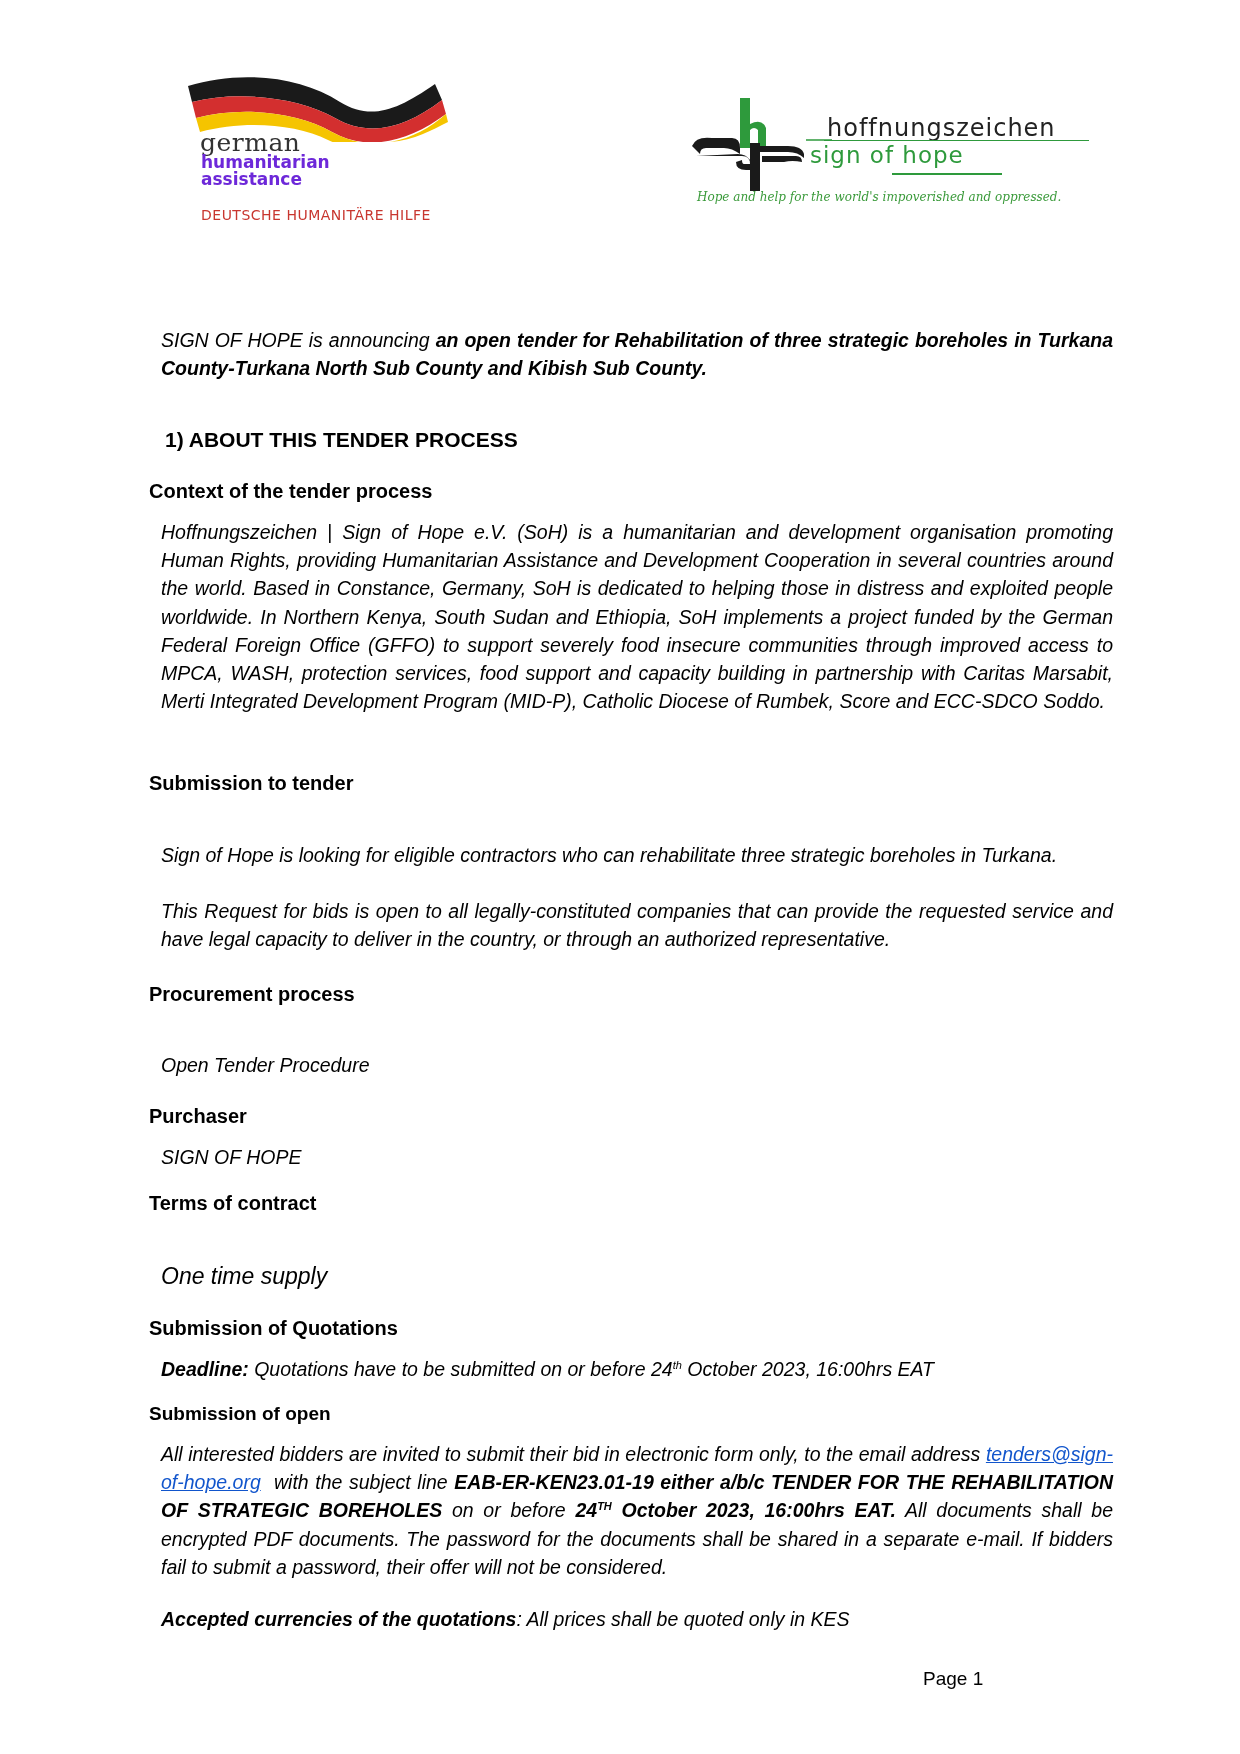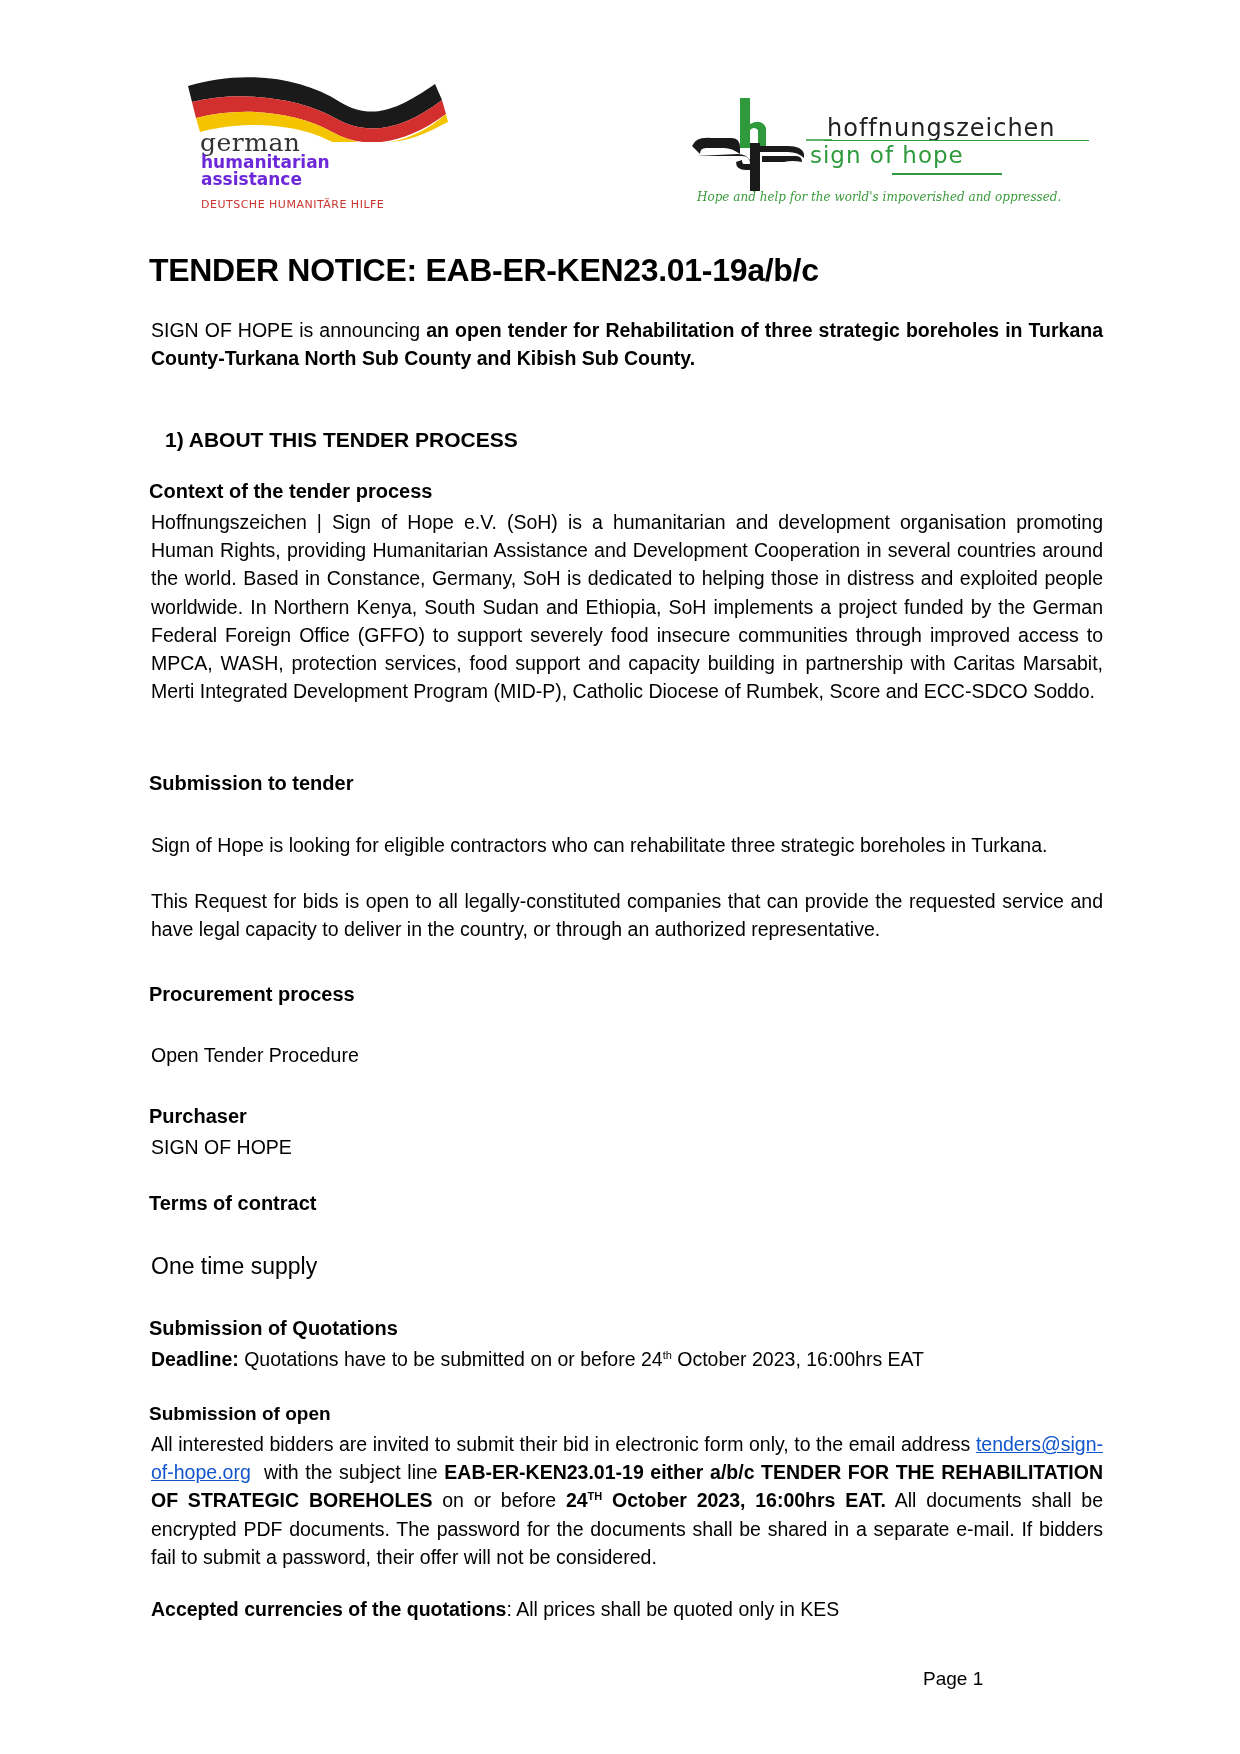--- a/index.html
+++ b/index.html
@@ -3,26 +3,26 @@
 <meta charset="utf-8">
 <style>
   html, body { margin:0; padding:0; background:#ffffff; }
   body { width:1240px; height:1754px; position:relative; overflow:hidden;
          font-family:"Liberation Sans", sans-serif; color:#000; }
   .page { position:absolute; left:0; top:0; width:1240px; height:1754px; }
   .logo-ga { position:absolute; left:180px; top:72px; width:270px; height:140px; }
   .logo-soh { position:absolute; left:692px; top:88px; width:395px; height:125px; }
   .ga-german { position:absolute; left:20px; top:56px; font-family:"DejaVu Serif", serif; font-size:25px; color:#333; letter-spacing:0.5px; }
   .ga-hum { position:absolute; left:21px; top:82px; font-family:"DejaVu Sans", sans-serif; font-weight:bold; font-size:17px; color:#6d28d9; line-height:17px; }
-  .ga-sub { position:absolute; left:21px; top:126px; font-family:"DejaVu Sans", sans-serif; font-size:11px; color:#c8362f; letter-spacing:0.5px; }
+  .ga-sub { position:absolute; left:21px; top:135px; font-family:"DejaVu Sans", sans-serif; font-size:14px; color:#c8362f; letter-spacing:0.5px; }
   .soh-title { position:absolute; left:135px; top:26px; font-family:"DejaVu Sans", sans-serif; font-size:24px; color:#222; letter-spacing:1px; }
   .soh-sub { position:absolute; left:118px; top:54px; font-family:"DejaVu Sans", sans-serif; font-size:23px; color:#2e9a3c; letter-spacing:1px; }
   .soh-tag { position:absolute; left:5px; top:102px; font-family:"DejaVu Serif", serif; font-style:italic; font-size:12px; color:#3a9a3a; }
   h1 { position:absolute; left:149px; top:252px; margin:0; font-size:32px; font-weight:bold; letter-spacing:-0.3px; }
-  .p { font-size:19.5px; line-height:28.2px; text-align:justify; margin:2px; }
+  .p { font-size:19.5px; line-height:28.2px; text-align:justify; margin:12px;font-style:italic; }
   .b { font-weight:bold; }
   .h2 { font-size:21px; font-weight:bold; margin:16px; }
   .h3 { font-size:20px; font-weight:bold; margin:0; line-height:28px; }
   .abs { position:absolute; left:149px; width:952px; }
   a.link { color:#1155cc; text-decoration:underline; }
   sup { font-size:11px; line-height:0; }
   .pagenum { position:absolute; left:923px; top:1668px; font-size:19px; }
 </style>
 </head>
 <body>
@@ -56,21 +56,20 @@
       <path d="M44 64 Q44 72 54 72 L58 72 L58 66 L52 66 Q50 66 50 62 Z" fill="#1a1a1a"></path>
       <line x1="114" y1="42" x2="140" y2="42" stroke="#2e9a3c" stroke-width="1.5"></line>
     </svg>
     <div class="soh-title">hoffnungszeichen</div>
     <div style="position:absolute;left:132px;top:52px;width:265px;height:1px;background:#2e9a3c;"></div>
     <div class="soh-sub">sign of hope</div>
     <div style="position:absolute;left:200px;top:85px;width:110px;height:1.5px;background:#2e9a3c;"></div>
     <div class="soh-tag">Hope and help for the world's impoverished and oppressed.</div>
   </div>
 
-  <h1>TENDER NOTICE: EAB-ER-KEN23.01-19a/b/c</h1>
 
   <p class="p abs" style="top:314px;"><span>SIGN OF HOPE is announcing </span><span class="b">an open tender for Rehabilitation of three strategic boreholes in Turkana County-Turkana North Sub County and Kibish Sub County.</span></p>
 
   <div class="h2 abs" style="top:412px;">1) ABOUT THIS TENDER PROCESS</div>
 
   <div class="h3 abs" style="top:477px;">Context of the tender process</div>
   <p class="p abs" style="top:506px;">Hoffnungszeichen | Sign of Hope e.V. (SoH) is a humanitarian and development organisation promoting Human Rights, providing Humanitarian Assistance and Development Cooperation in several countries around the world. Based in Constance, Germany, SoH is dedicated to helping those in distress and exploited people worldwide. In Northern Kenya, South Sudan and Ethiopia, SoH implements a project funded by the German Federal Foreign Office (GFFO) to support severely food insecure communities through improved access to MPCA, WASH, protection services, food support and capacity building in partnership with Caritas Marsabit, Merti Integrated Development Program (MID-P), Catholic Diocese of Rumbek, Score and ECC-SDCO Soddo.</p>
 
   <div class="h3 abs" style="top:769px;">Submission to tender</div>
   <p class="p abs" style="top:885px;">This Request for bids is open to all legally-constituted companies that can provide the requested service and have legal capacity to deliver in the country, or through an authorized representative.</p>

